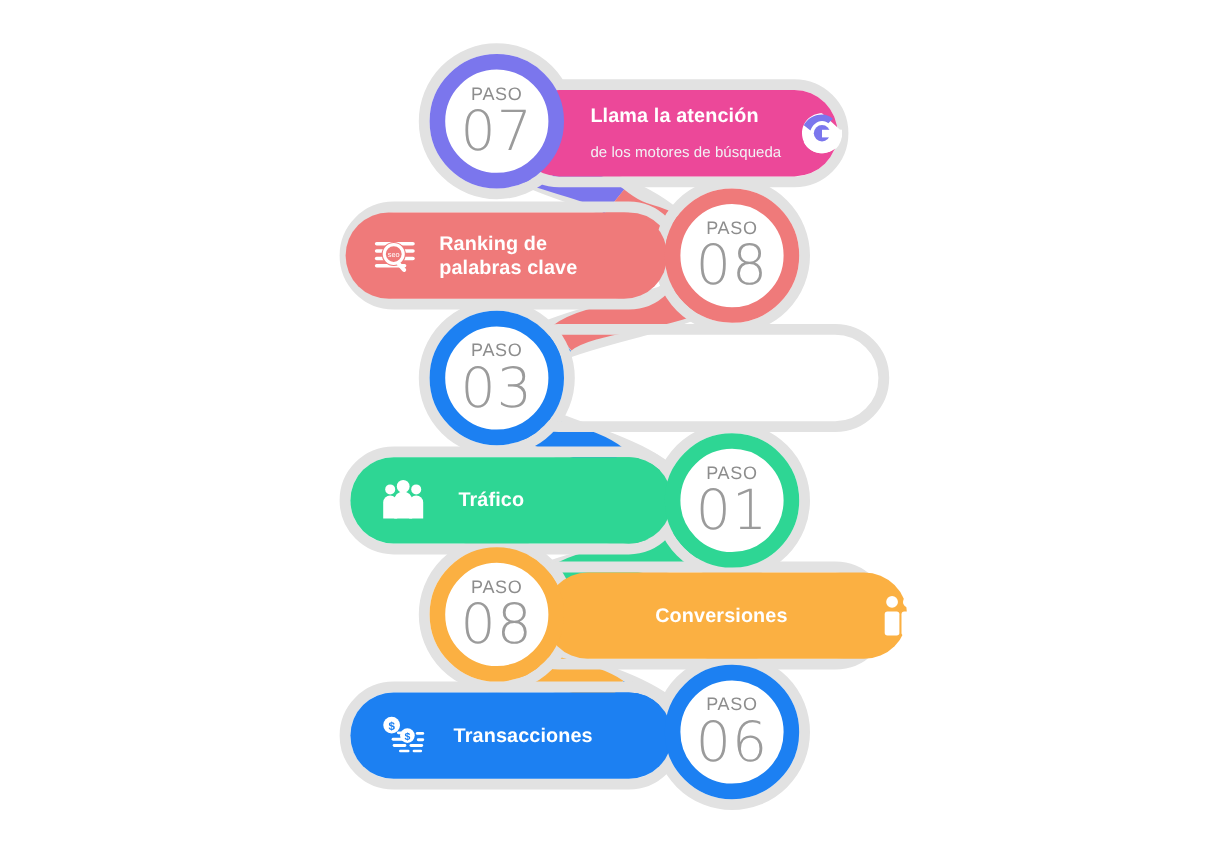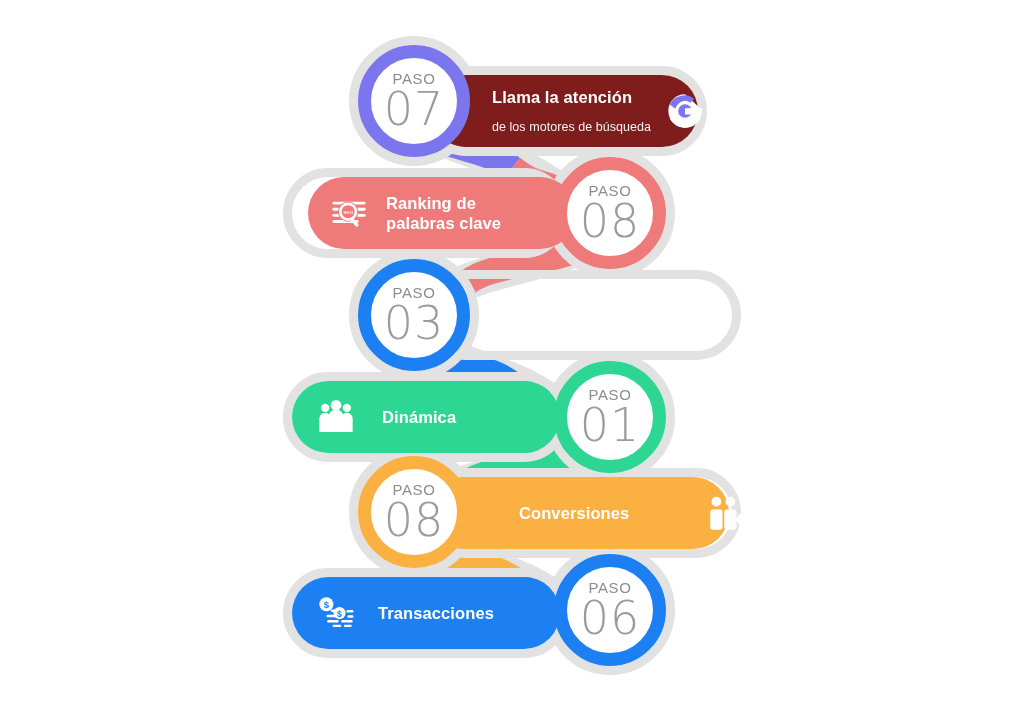--- a/index.html
+++ b/index.html
@@ -149,21 +149,21 @@
         <path fill="none" stroke="#2ed694" stroke-width="26" stroke-linecap="butt" d="M610,417 C610,468 500,460 468,482"></path>
         <path fill="none" stroke="#fbb042" stroke-width="26" stroke-linecap="butt" d="M468,482 C444,498 434,492 414,513"></path>
 
         <path fill="none" stroke="#fbb042" stroke-width="26" stroke-linecap="butt" d="M414,513 C414,564 480,556 512,578"></path>
         <path fill="none" stroke="#1c80f2" stroke-width="26" stroke-linecap="butt" d="M512,578 C540,598 546,588 566,610"></path>
       </g>
     </svg>
 
     <div class="step-row" style="top:30px">
 
-      <div class="pill" style="left:430px; top:45px; width:268px; background:#7f1d1d; padding-left:62px; padding-right:16px;">
+      <div class="pill" style="left:430px; top:45px; width:268px; background:#ec4899; padding-left:62px; padding-right:16px;">
         <div class="txtwrap">
           <span class="title">Llama la atención</span>
           <span class="sub">de los motores de búsqueda</span>
         </div>
         <div class="icon" style="width:44px;height:44px;margin-left:12px;">
           <svg width="40" height="40" viewBox="0 0 48 48">
             <path fill="#ffffff" d="M24 4C12.95 4 4 12.95 4 24s8.95 20 20 20 20-8.95 20-20c0-1.2-.1-2.3-.3-3.4H24.5v7.6h11.2c-.5 2.6-2 4.8-4.2 6.3l-.05.3 6.1 4.7.4.05C41.8 35.7 44 30.3 44 24c0-.6 0-1.2-.1-1.8"></path>
             <path fill="#ffffff" d="M24 44c5.4 0 9.95-1.8 13.3-4.85l-6.35-4.9C29.2 35.5 26.9 36.3 24 36.3c-5.35 0-9.9-3.5-11.5-8.4l-.3.02-6.3 4.85-.1.3C9.1 39.7 16 44 24 44"></path>
             <path fill="#7b76ed" d="M24 11.7c3.05 0 5.1 1.3 6.3 2.4l4.6-4.45C32 6.9 28.4 5.2 24 5.2c-8 0-14.9 4.3-18.2 10.9l6.65 5.15c1.65-4.9 6.2-9.55 11.55-9.55"></path>
             <circle cx="24" cy="24" r="8.2" fill="#7b76ed"></circle>
@@ -172,21 +172,21 @@
         </div>
       </div>
 
       <div class="circle" style="left:358px; top:15px; border-color:#7b76ed;">
         <span class="paso">PASO</span>
         <span class="num">07</span>
       </div>
     </div>
 
     <div class="step-row" style="top:145px">
-      <div class="pill" style="left:308px; top:32px; width:268px; background:#ef7a7a; padding-left:18px; padding-right:16px;">
+      <div class="pill" style="left:288px; top:32px; width:268px; background:#ef7a7a; padding-left:18px; padding-right:16px;">
         <div class="icon" style="width:46px;height:46px;margin-right:14px;">
           <svg width="42" height="42" viewBox="0 0 48 48">
             <g fill="#ffffff">
               <rect x="5" y="11" width="38" height="3.4" rx="1.7"></rect>
               <rect x="5" y="18" width="38" height="3.4" rx="1.7"></rect>
               <rect x="5" y="25" width="38" height="3.4" rx="1.7"></rect>
               <rect x="5" y="32" width="30" height="3.4" rx="1.7"></rect>
             </g>
             <circle cx="23" cy="22.5" r="11.5" fill="#ef7a7a"></circle>
             <circle cx="23" cy="22.5" r="9" fill="none" stroke="#ffffff" stroke-width="3"></circle>
@@ -220,31 +220,31 @@
               <circle cx="11" cy="13" r="5"></circle>
               <path d="M4 42 V26 a7 7 0 0 1 14 0 V42 Z" rx="3"></path>
               <circle cx="37" cy="13" r="5"></circle>
               <path d="M30 42 V26 a7 7 0 0 1 14 0 V42 Z"></path>
               <circle cx="24" cy="10" r="6.4"></circle>
               <path d="M15 42 V24 a9 9 0 0 1 18 0 V42 Z"></path>
             </g>
           </svg>
         </div>
         <div class="txtwrap">
-          <span class="title">Dinámica</span>
+          <span class="title">Tráfico</span>
         </div>
       </div>
       <div class="circle" style="left:554px; top:11px; border-color:#2ed694;">
         <span class="paso">PASO</span>
         <span class="num">01</span>
       </div>
     </div>
 
     <div class="step-row" style="top:447px">
-      <div class="pill" style="left:427px; top:30px; width:302px; background:#fbb042; padding-left:92px; padding-right:16px;gap:40px;">
+      <div class="pill" style="left:454px; top:30px; width:302px; background:#fbb042; padding-left:92px; padding-right:16px;gap:40px;">
         <div class="txtwrap">
           <span class="title">Conversiones</span>
         </div>
         <div class="icon" style="width:46px;height:46px;margin-left:34px;">
           <svg width="42" height="42" viewBox="0 0 48 48">
             <g fill="#ffffff">
               <circle cx="13" cy="11" r="5.6"></circle>
               <rect x="6" y="20" width="14" height="23" rx="2.6"></rect>
               <circle cx="29" cy="11" r="5.6"></circle>
               <rect x="22" y="20" width="14" height="23" rx="2.6"></rect>

